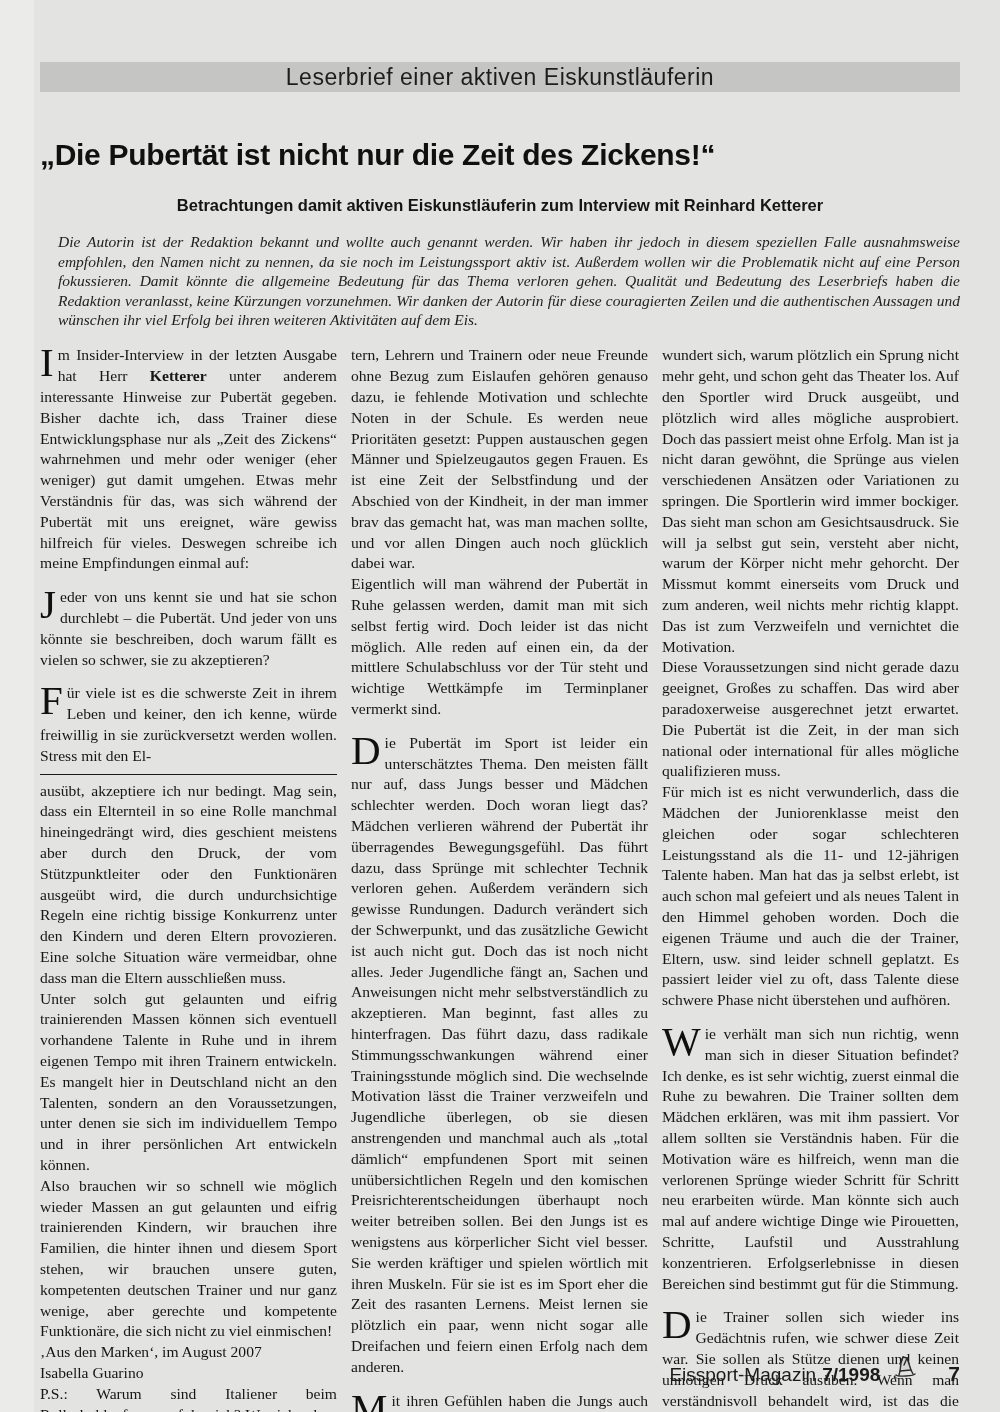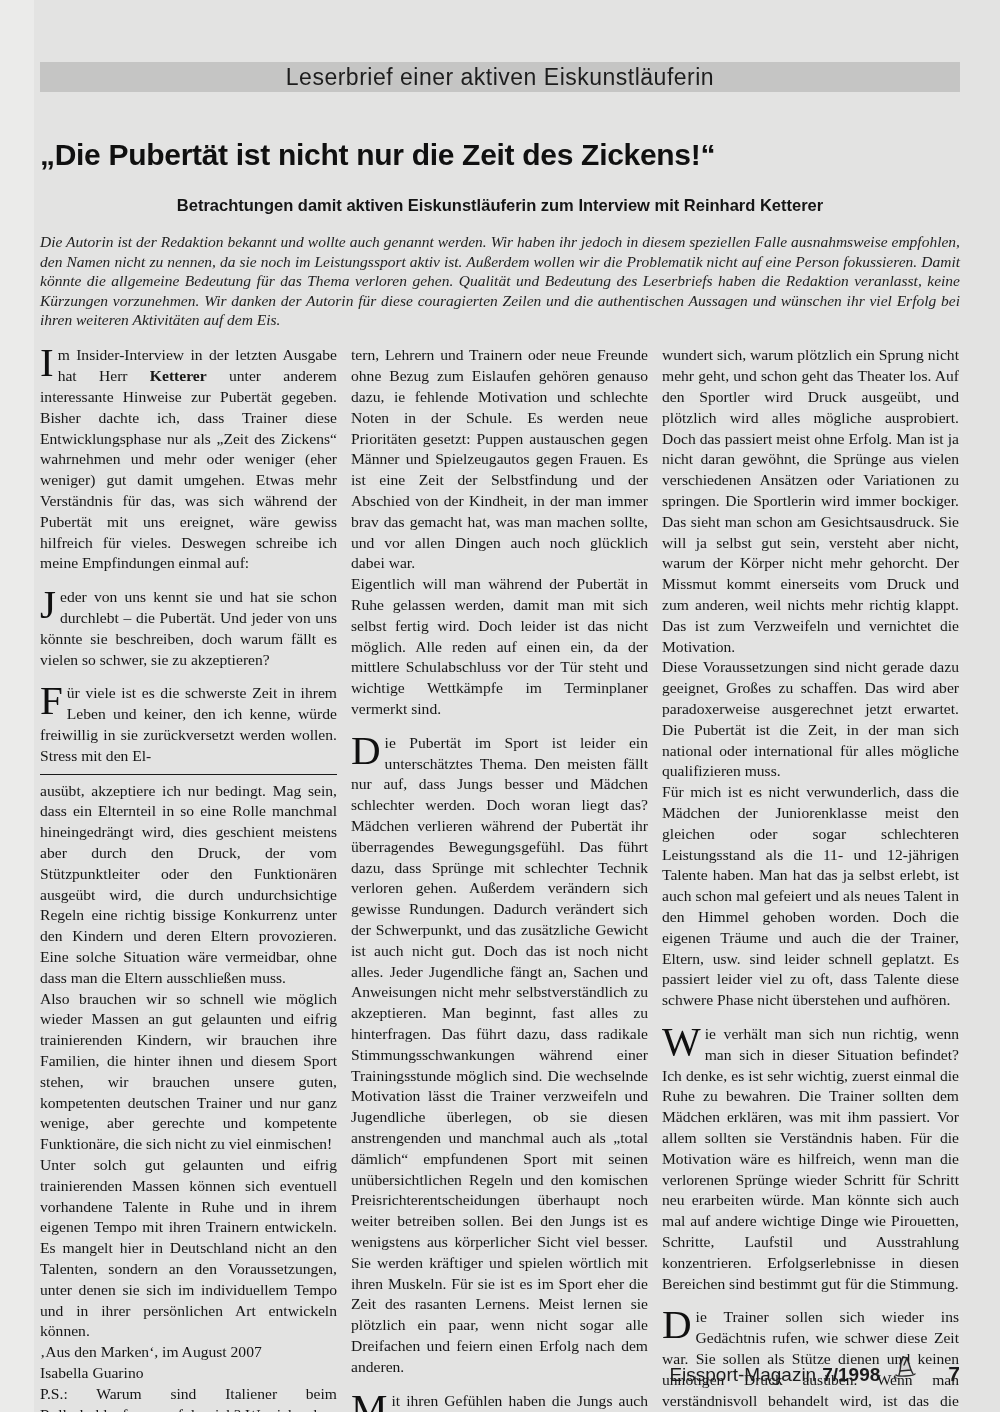--- a/index.html
+++ b/index.html
@@ -47,20 +47,21 @@
     font-size: 16.5px;
     color: #151515;
   }
   .editor-note {
     margin-top: 17px;
     font-style: italic;
     font-size: 15.5px;
     line-height: 19.6px;
     text-align: justify;
     color: #222;
+    margin-left: 18px;
   }
   .columns {
     margin-top: 13px;
     display: flex;
     gap: 14px;
   }
   .col {
     width: 297px;
     font-size: 15.6px;
     line-height: 20.8px;
@@ -115,22 +116,22 @@
 
   <p class="editor-note">Die Autorin ist der Redaktion bekannt und wollte auch genannt werden. Wir haben ihr jedoch in diesem speziellen Falle ausnahmsweise empfohlen, den Namen nicht zu nennen, da sie noch im Leistungssport aktiv ist. Außerdem wollen wir die Problematik nicht auf eine Person fokussieren. Damit könnte die allgemeine Bedeutung für das Thema verloren gehen. Qualität und Bedeutung des Leserbriefs haben die Redaktion veranlasst, keine Kürzungen vorzunehmen. Wir danken der Autorin für diese couragierten Zeilen und die authentischen Aussagen und wünschen ihr viel Erfolg bei ihren weiteren Aktivitäten auf dem Eis.</p>
 
   <div class="columns">
     <div class="col">
         <p><span class="dropcap">I</span>m Insider-Interview in der letzten Ausgabe hat Herr <b>Ketterer</b> unter anderem interessante Hinweise zur Pubertät gegeben. Bisher dachte ich, dass Trainer diese Entwicklungsphase nur als „Zeit des Zickens“ wahrnehmen und mehr oder weniger (eher weniger) gut damit umgehen. Etwas mehr Verständnis für das, was sich während der Pubertät mit uns ereignet, wäre gewiss hilfreich für vieles. Deswegen schreibe ich meine Empfindungen einmal auf:</p>
         <p class="gap"><span class="dropcap">J</span>eder von uns kennt sie und hat sie schon durchlebt – die Pubertät. Und jeder von uns könnte sie beschreiben, doch warum fällt es vielen so schwer, sie zu akzeptieren?</p>
         <p class="gap"><span class="dropcap">F</span>ür viele ist es die schwerste Zeit in ihrem Leben und keiner, den ich kenne, würde freiwillig in sie zurückversetzt werden wollen. Stress mit den El-</p>
         <hr class="col-rule">
         <p>ausübt, akzeptiere ich nur bedingt. Mag sein, dass ein Elternteil in so eine Rolle manchmal hineingedrängt wird, dies geschient meistens aber durch den Druck, der vom Stützpunktleiter oder den Funktionären ausgeübt wird, die durch undurchsichtige Regeln eine richtig bissige Konkurrenz unter den Kindern und deren Eltern provozieren. Eine solche Situation wäre vermeidbar, ohne dass man die Eltern ausschließen muss.</p>
+        <p>Unter solch gut gelaunten und eifrig trainierenden Massen können sich eventuell vorhandene Talente in Ruhe und in ihrem eigenen Tempo mit ihren Trainern entwickeln. Es mangelt hier in Deutschland nicht an den Talenten, sondern an den Voraussetzungen, unter denen sie sich im individuellem Tempo und in ihrer persönlichen Art entwickeln können.</p>
         <p>Also brauchen wir so schnell wie möglich wieder Massen an gut gelaunten und eifrig trainierenden Kindern, wir brauchen ihre Familien, die hinter ihnen und diesem Sport stehen, wir brauchen unsere guten, kompetenten deutschen Trainer und nur ganz wenige, aber gerechte und kompetente Funktionäre, die sich nicht zu viel einmischen!</p>
-        <p>Unter solch gut gelaunten und eifrig trainierenden Massen können sich eventuell vorhandene Talente in Ruhe und in ihrem eigenen Tempo mit ihren Trainern entwickeln. Es mangelt hier in Deutschland nicht an den Talenten, sondern an den Voraussetzungen, unter denen sie sich im individuellem Tempo und in ihrer persönlichen Art entwickeln können.</p>
         <p>‚Aus den Marken‘, im August 2007</p>
         <p>Isabella Guarino</p>
         <p>P.S.: Warum sind Italiener beim Rollschuhlaufen so erfolgreich? Was ich schon seit vielen vielen Jahren beobachten konnte: Hier ‚In den Marken‘ ist in jedem Dorf eine Rollschuhbahn, auf der viele Kinder und Jugendliche trainieren und bei Dorffesten ihr Können zeigen dürfen. Die besten und eifrigsten unter ihnen gehen dann in die großen Zentren in Rimini, Misano (Rollschuhtanz) und San Benedetto und belegen seit Jahren Plätze in der Weltspitze.</p>
       </div>
     <div class="col">
         <p>tern, Lehrern und Trainern oder neue Freunde ohne Bezug zum Eislaufen gehören genauso dazu, ie fehlende Motivation und schlechte Noten in der Schule. Es werden neue Prioritäten gesetzt: Puppen austauschen gegen Männer und Spielzeugautos gegen Frauen. Es ist eine Zeit der Selbstfindung und der Abschied von der Kindheit, in der man immer brav das gemacht hat, was man machen sollte, und vor allen Dingen auch noch glücklich dabei war.</p>
         <p>Eigentlich will man während der Pubertät in Ruhe gelassen werden, damit man mit sich selbst fertig wird. Doch leider ist das nicht möglich. Alle reden auf einen ein, da der mittlere Schulabschluss vor der Tür steht und wichtige Wettkämpfe im Terminplaner vermerkt sind.</p>
         <p class="gap"><span class="dropcap">D</span>ie Pubertät im Sport ist leider ein unterschätztes Thema. Den meisten fällt nur auf, dass Jungs besser und Mädchen schlechter werden. Doch woran liegt das? Mädchen verlieren während der Pubertät ihr überragendes Bewegungsgefühl. Das führt dazu, dass Sprünge mit schlechter Technik verloren gehen. Außerdem verändern sich gewisse Rundungen. Dadurch verändert sich der Schwerpunkt, und das zusätzliche Gewicht ist auch nicht gut. Doch das ist noch nicht alles. Jeder Jugendliche fängt an, Sachen und Anweisungen nicht mehr selbstverständlich zu akzeptieren. Man beginnt, fast alles zu hinterfragen. Das führt dazu, dass radikale Stimmungsschwankungen während einer Trainingsstunde möglich sind. Die wechselnde Motivation lässt die Trainer verzweifeln und Jugendliche überlegen, ob sie diesen anstrengenden und manchmal auch als „total dämlich“ empfundenen Sport mit seinen unübersichtlichen Regeln und den komischen Preisrichterentscheidungen überhaupt noch weiter betreiben sollen. Bei den Jungs ist es wenigstens aus körperlicher Sicht viel besser. Sie werden kräftiger und spielen wörtlich mit ihren Muskeln. Für sie ist es im Sport eher die Zeit des rasanten Lernens. Meist lernen sie plötzlich ein paar, wenn nicht sogar alle Dreifachen und feiern einen Erfolg nach dem anderen.</p>
         <p class="gap"><span class="dropcap">M</span>it ihren Gefühlen haben die Jungs auch Probleme. Aber die Erfolge im Sport machen einiges leichter. Bei den Mädchen gibt es fast nichts, was die Sache leichter macht. Und was machen die Trainer? Nach vielen Gesprächen mit anderen Sportlern bei Lehrgängen oder Wettbewerben kennt man die meistverbreitete Haltung: Ignorieren.</p>
       </div>

